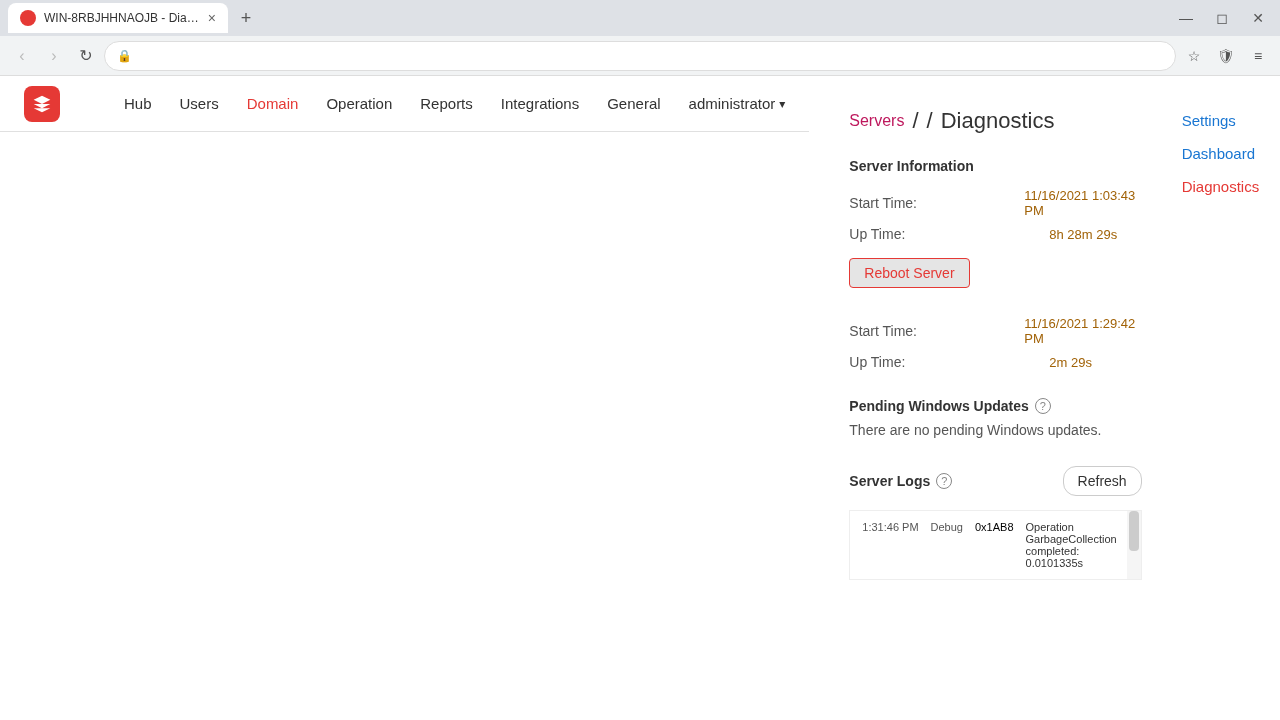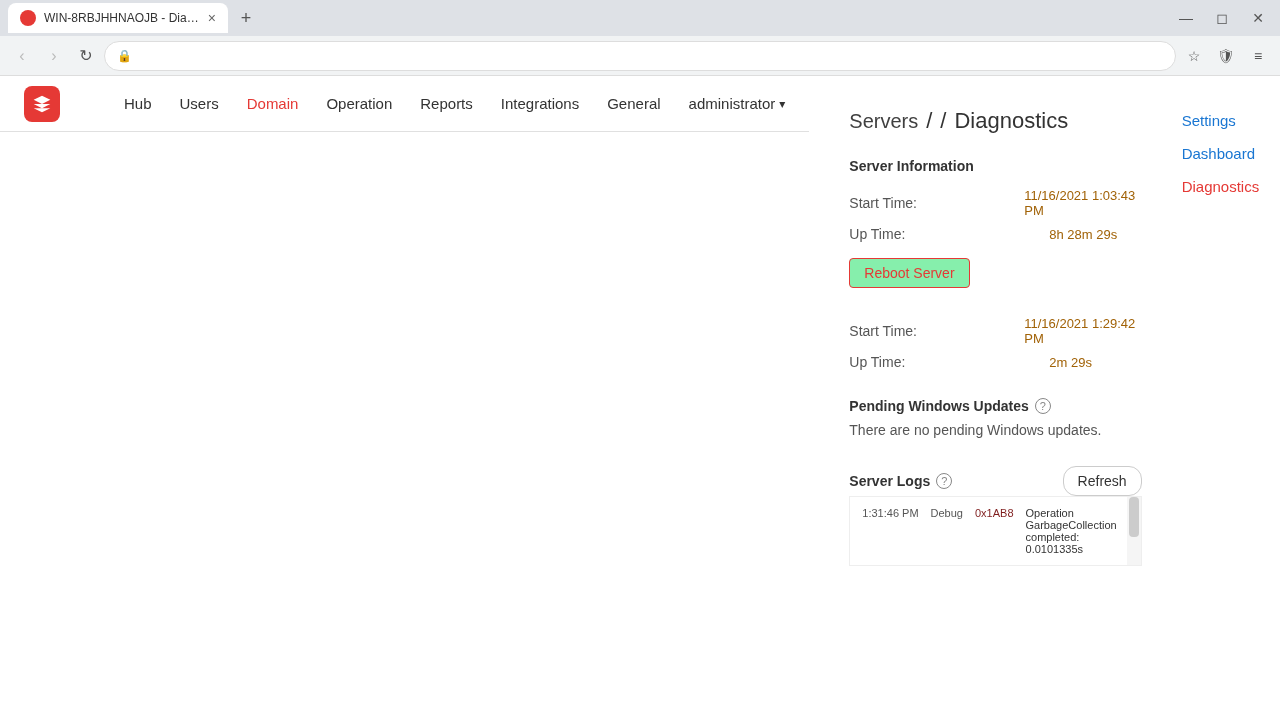--- a/index.html
+++ b/index.html
@@ -37,45 +37,45 @@
     .nav-link.active { color: #e53935; font-weight: 500; }
     .nav-link-admin { display: flex; align-items: center; gap: 4px; }
     .nav-link-admin::after { content: '▾'; font-size: 12px; }
 
     
     .main-layout { display: flex; flex: 1; padding: 32px 40px; gap: 40px; }
 
     
     .content-area { flex: 1; }
     .breadcrumb { display: flex; align-items: center; gap: 8px; margin-bottom: 24px; }
-    .breadcrumb-link { color: #404040; font-size: 20px; font-weight: 500; text-decoration: none; cursor: pointer; }
+    .breadcrumb-link { color: #be185d; font-size: 16px; font-weight: 500; text-decoration: none; cursor: pointer; }
     .breadcrumb-sep { color: #333; font-size: 22px; font-weight: 400; }
     .breadcrumb-current { color: #333; font-size: 22px; font-weight: 400; }
 
     .section { margin-bottom: 28px; }
     .section-title { font-size: 14px; font-weight: 600; color: #333; margin-bottom: 14px; }
     .info-row { display: flex; align-items: center; margin-bottom: 8px; }
     .info-label { color: #555; width: 200px; font-size: 14px; }
     .info-value { color: #a16207; font-size: 13px; }
 
-    .btn-outline { border: 1px solid #e53935; color: #e53935; background: #86efac; padding: 6px 14px; border-radius: 4px; cursor: pointer; font-size: 14px; }
+    .btn-outline { border: 1px solid #e53935; color: #e53935; background: #e5e5e5; padding: 6px 14px; border-radius: 4px; cursor: pointer; font-size: 14px; }
     .btn-default { border: 1px solid #ccc; color: #333; background: #fff; padding: 6px 14px; border-radius: 13px; cursor: pointer; font-size: 14px; }
 
     .section-title-with-help { display: flex; align-items: center; gap: 6px; }
     .help-icon { width: 16px; height: 16px; border: 1px solid #888; border-radius: 50%; display: flex; align-items: center; justify-content: center; font-size: 11px; color: #888; cursor: pointer; }
 
     .pending-update-msg { color: #555; font-size: 14px; margin-top: 8px; }
 
-    .server-logs-header { display: flex; align-items: center; justify-content: space-between; }
+    .server-logs-header { display: flex; align-items: center; justify-content: space-between; margin-bottom: 14px; }
 
     .log-table { width: 100%; border-collapse: collapse; }
     .log-row td { padding: 4px 12px 4px 0; font-size: 11px; color: #333; vertical-align: top; }
     .log-row td:first-child { width: 100px; color: #555; white-space: nowrap; }
     .log-row td:nth-child(2) { width: 80px; color: #555; }
-    .log-row td:nth-child(3) { width: 80px; color: #7f1d1d; }
+    .log-row td:nth-child(3) { width: 80px; color: #000000; }
 
     
     .sidebar { width: 180px; padding-top: 4px; }
     .sidebar-item { font-size: 15px; margin-bottom: 16px; cursor: pointer; }
     .sidebar-item a { text-decoration: none; }
     .sidebar-item.active a { color: #e53935; font-weight: 500; }
     .sidebar-item:not(.active) a { color: #1976d2; }
   </style>
 </head>
 <body>

